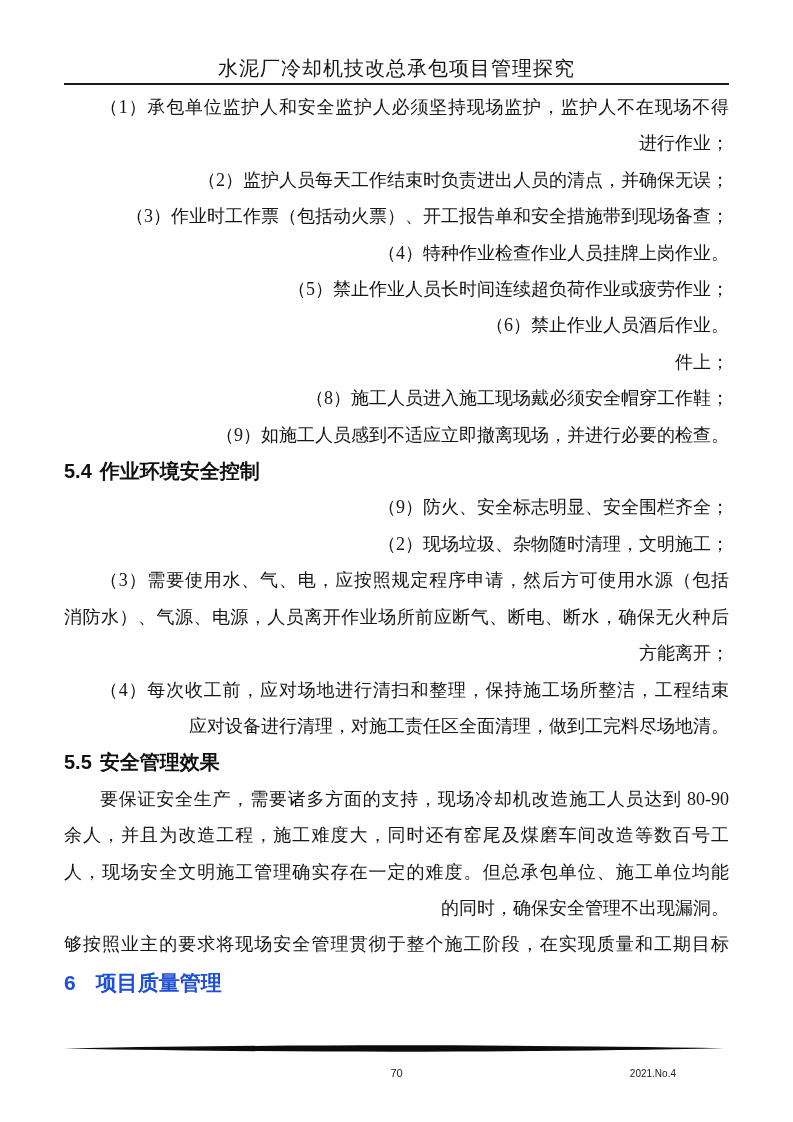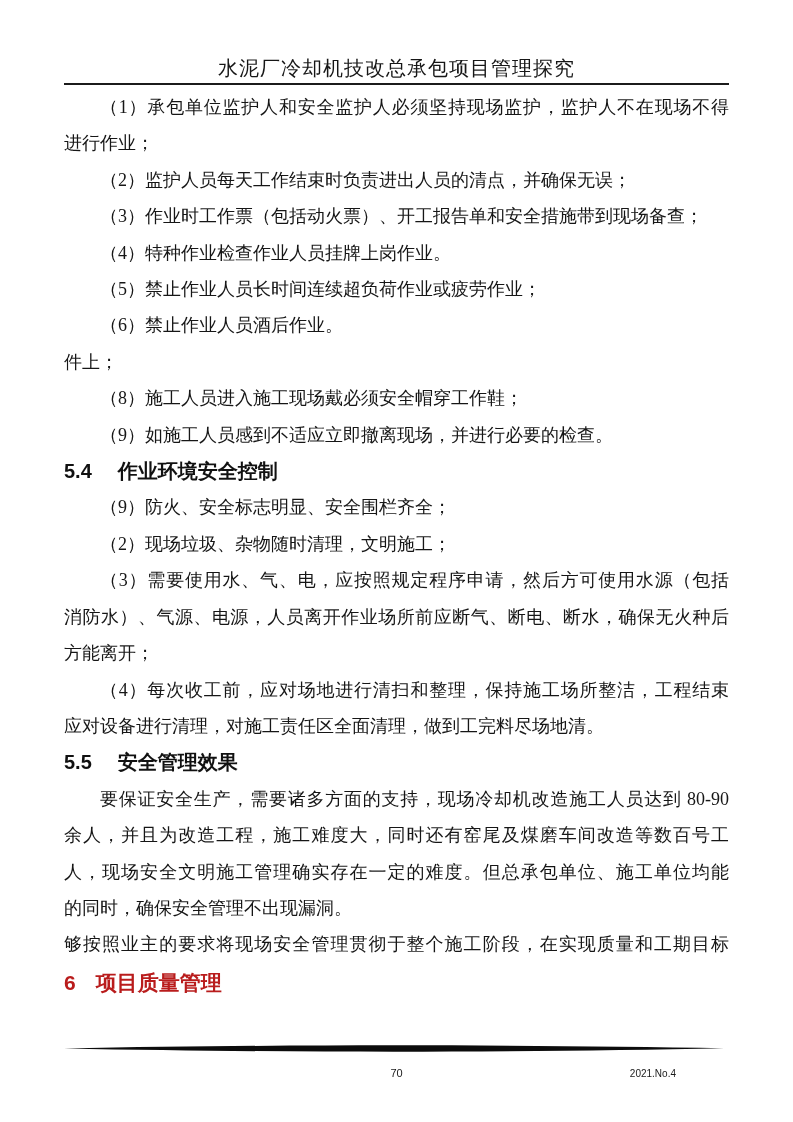--- a/index.html
+++ b/index.html
@@ -7,31 +7,31 @@
     position:relative;width:793px;height:1122px;background:#ffffff;
     font-family:"Liberation Serif","DejaVu Serif",serif;color:#161616;overflow:hidden;
   }
   
   .header{position:absolute;top:58px;left:64px;width:665px;text-align:center;}
   .header-title{font-size:20px;line-height:20px;letter-spacing:1px;}
   .header-rule{margin-top:5px;border-top:2px solid #1b1b1b;height:0;}
   
   .content{position:absolute;top:89px;left:64px;width:665px;}
   .para{margin:0;}
-  .line{font-size:18px;line-height:36.4px;}
+  .line{font-size:18px;line-height:36.4px;text-align:right;}
   .line.first{text-indent:2em;}
   .line.fill{text-align:justify;text-align-last:justify;}
   .heading2{
     font-family:"Liberation Sans","DejaVu Sans",sans-serif;
     font-weight:bold;font-size:20px;line-height:36.4px;color:#111;
   }
-  .heading2 .hnum{margin-right:26px;}
+  .heading2 .hnum{margin-right:8px;}
   .heading1{
     font-family:"Liberation Sans","DejaVu Sans",sans-serif;
-    font-weight:bold;font-size:21px;line-height:40px;color:#b91c1c;
+    font-weight:bold;font-size:21px;line-height:40px;color:#1d4ed8;
   }
   .heading1 .hnum{margin-right:20px;}
   
   .footer{position:absolute;left:64px;top:1044px;width:665px;}
   .footer-line{display:block;width:660px;height:9px;}
   .footer-row{
     position:relative;margin-top:14px;height:16px;
     font-family:"Liberation Sans","DejaVu Sans",sans-serif;font-size:11px;color:#1a1a1a;
   }
   .page-num{display:block;text-align:center;}

